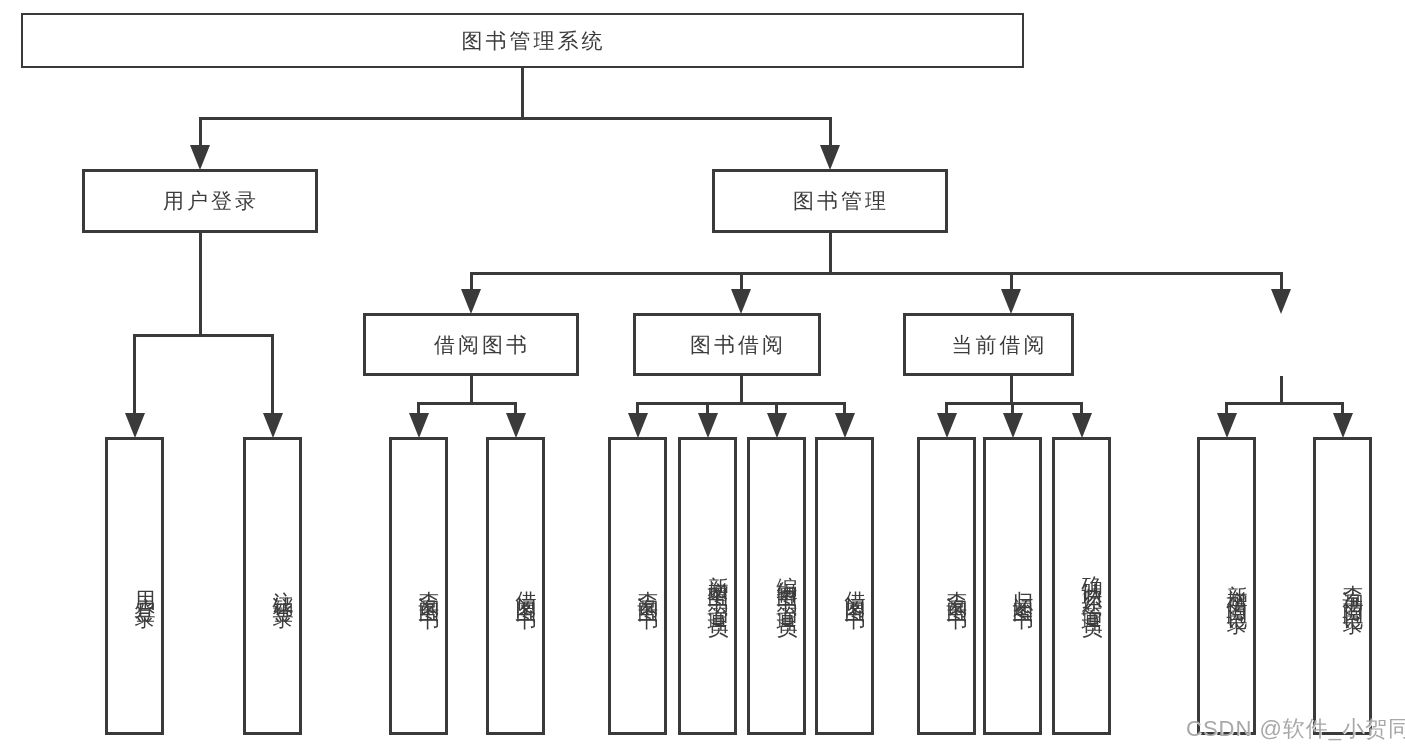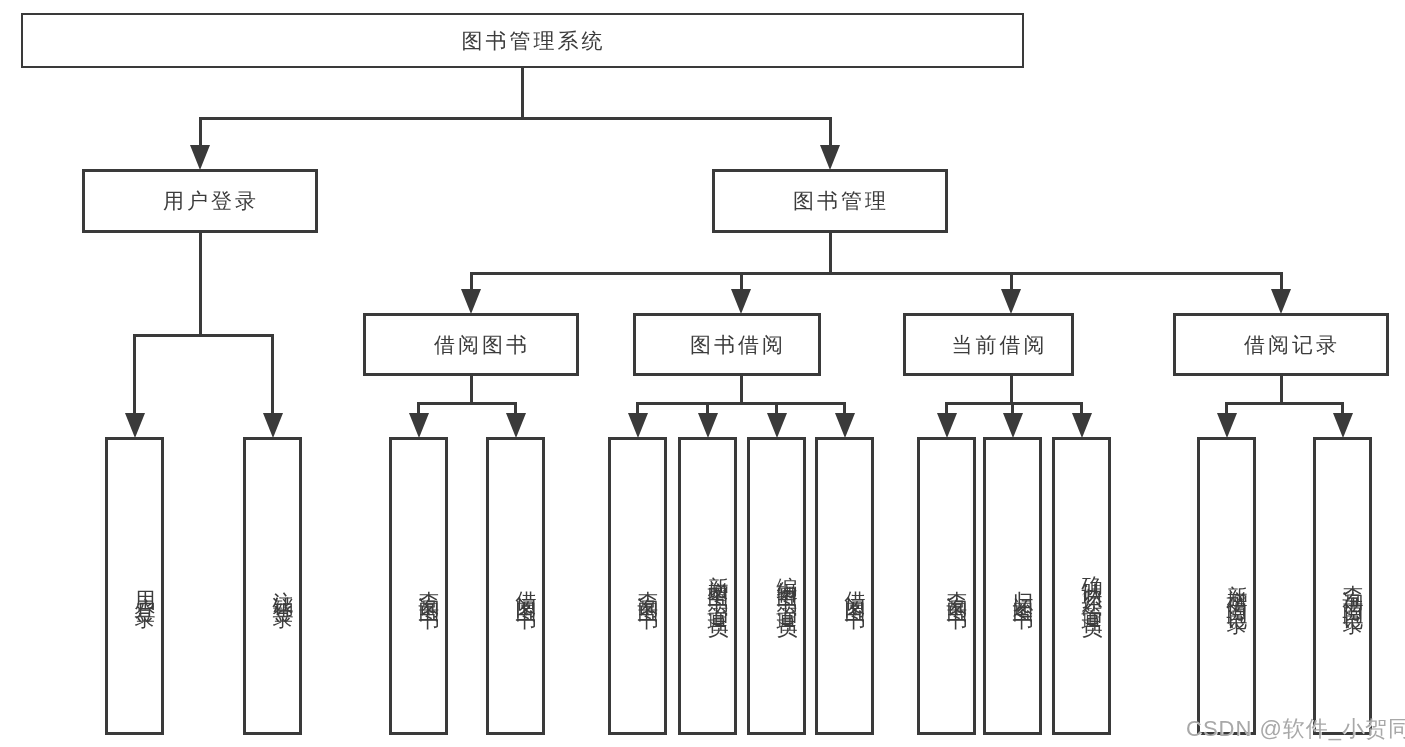--- a/index.html
+++ b/index.html
@@ -79,23 +79,20 @@
       <span class="label">图书管理</span>
     </div>
     <div class="node hnode" style="left: 363px; top: 313px; width: 216px; height: 63px;">
       <span class="label">借阅图书</span>
     </div>
     <div class="node hnode" style="left: 633px; top: 313px; width: 188px; height: 63px;">
       <span class="label">图书借阅</span>
     </div>
     <div class="node hnode" style="left: 903px; top: 313px; width: 171px; height: 63px;">
       <span class="label">当前借阅</span>
-    </div>
-    <div class="node hnode" style="left: 1173px; top: 313px; width: 216px; height: 63px;">
-      <span class="label">借阅记录</span>
     </div>
     <div class="node vnode" style="left: 105px; top: 437px; width: 59px; height: 298px;">
       <span class="label">用户登录</span>
     </div>
     <div class="node vnode" style="left: 243px; top: 437px; width: 59px; height: 298px;">
       <span class="label">注销登录</span>
     </div>
     <div class="node vnode" style="left: 389px; top: 437px; width: 59px; height: 298px;">
       <span class="label">查询图书</span>
     </div>

